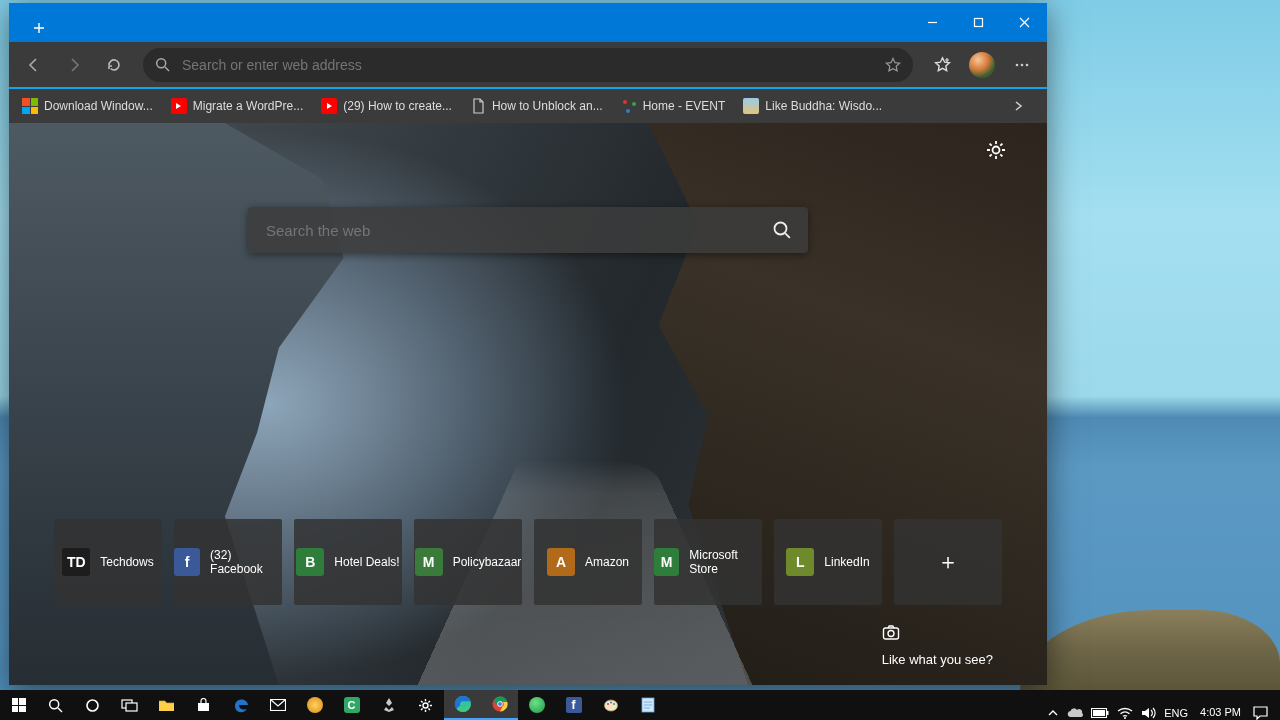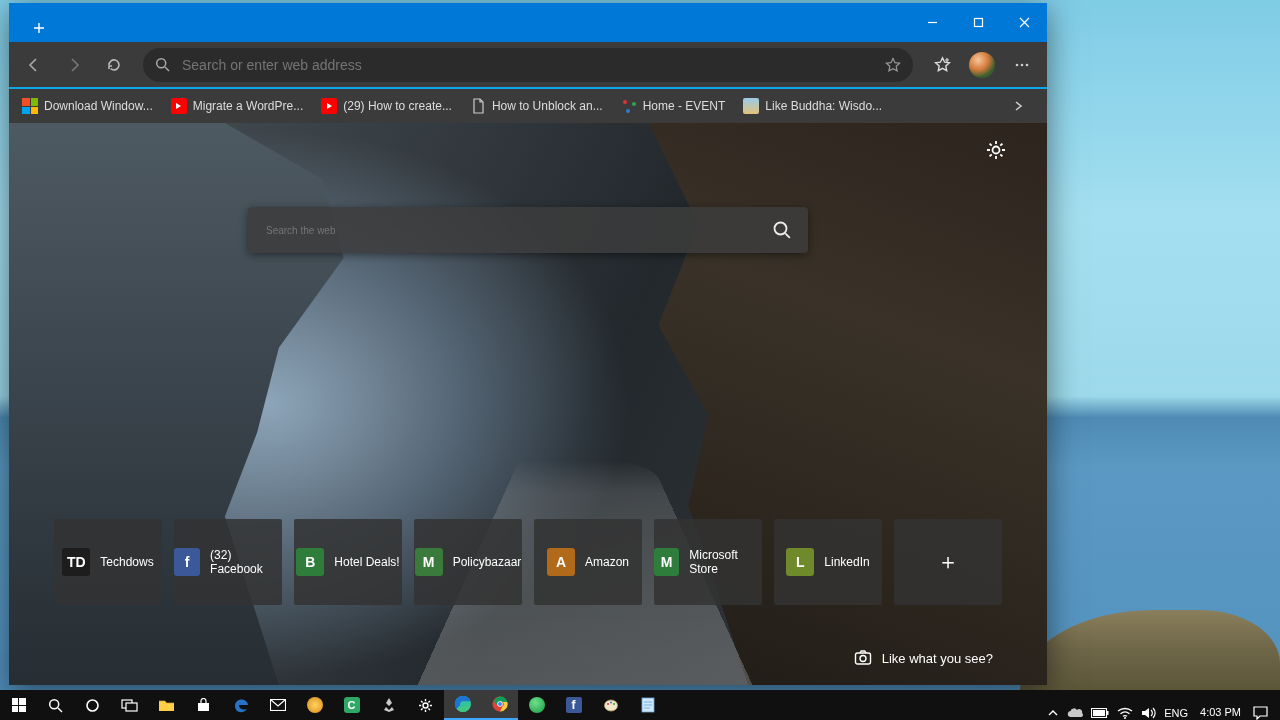--- a/index.html
+++ b/index.html
@@ -42,27 +42,27 @@
 
 .ntp{flex:1;position:relative;overflow:hidden;color:#fff;}
 .ntp-bg{position:absolute;inset:0;background:
   radial-gradient(ellipse 500px 380px at 25% 50%,rgba(170,200,225,0.75) 0%,rgba(140,170,200,0.4) 40%,rgba(90,110,130,0) 72%),
   linear-gradient(115deg,#4a5258 0%,#373e43 30%,#22282c 55%,#2a2f33 70%,#3a4247 100%);}
 .cliff-l{position:absolute;top:0;bottom:0;left:0;width:52%;background:linear-gradient(180deg,#4e5a62 0%,#3b454d 45%,#262d33 100%);clip-path:polygon(0 0,40% 0,58% 10%,62% 24%,50% 40%,46% 55%,40% 70%,50% 100%,0 100%);}
 .cliff-r{position:absolute;top:0;bottom:0;right:0;width:48%;background:linear-gradient(200deg,#2c241d 0%,#3a3228 35%,#1e1a15 100%);clip-path:polygon(100% 0,20% 0,30% 18%,22% 36%,32% 52%,28% 68%,40% 100%,100% 100%);}
 .path{position:absolute;bottom:0;left:50%;width:190px;height:320px;background:linear-gradient(180deg,rgba(200,200,200,0.0) 0%,rgba(180,180,180,0.2) 30%,rgba(170,170,170,0.35) 100%);transform:translateX(-20%) perspective(300px) rotateX(55deg);border-radius:0 60px 0 0;}
 .ntp-gear{position:absolute;top:16px;right:40px;color:#fff;cursor:pointer;}
 .ntp-search{position:absolute;top:84px;left:50%;transform:translateX(-50%);width:528px;height:46px;background:rgba(60,60,60,0.85);border-radius:4px;display:flex;align-items:center;padding:0 16px;box-shadow:0 2px 8px rgba(0,0,0,0.45);}
-.ntp-search input{flex:1;background:none;border:none;outline:none;color:#ddd;font-size:10px;}
+.ntp-search input{flex:1;background:none;border:none;outline:none;color:#ddd;font-size:15px;}
 .ntp-search .go{color:#eee;}
 .tiles{position:absolute;bottom:80px;left:50%;transform:translateX(-50%);display:flex;gap:12px;}
 .tile{width:108px;height:86px;background:rgba(50,50,50,0.85);display:flex;flex-direction:row;align-items:center;justify-content:center;gap:10px;cursor:pointer;color:#fff;font-size:12px;border-radius:2px;}
 .tile .ticon{width:28px;height:28px;border-radius:3px;display:flex;align-items:center;justify-content:center;font-weight:600;font-size:14px;}
 .tile.add .ticon{background:none;font-size:22px;font-weight:300;}
-.like{position:absolute;bottom:18px;right:54px;display:flex;align-items:center;gap:10px;font-size:13px;cursor:pointer;}
+.like{position:absolute;bottom:18px;right:54px;display:flex;gap:10px;font-size:13px;cursor:pointer;flex-direction:column;}
 
 svg{display:block;}
 </style>
 </head>
 <body>
 
 <div class="desktop">
   <div class="hill"></div>
 </div>
 

